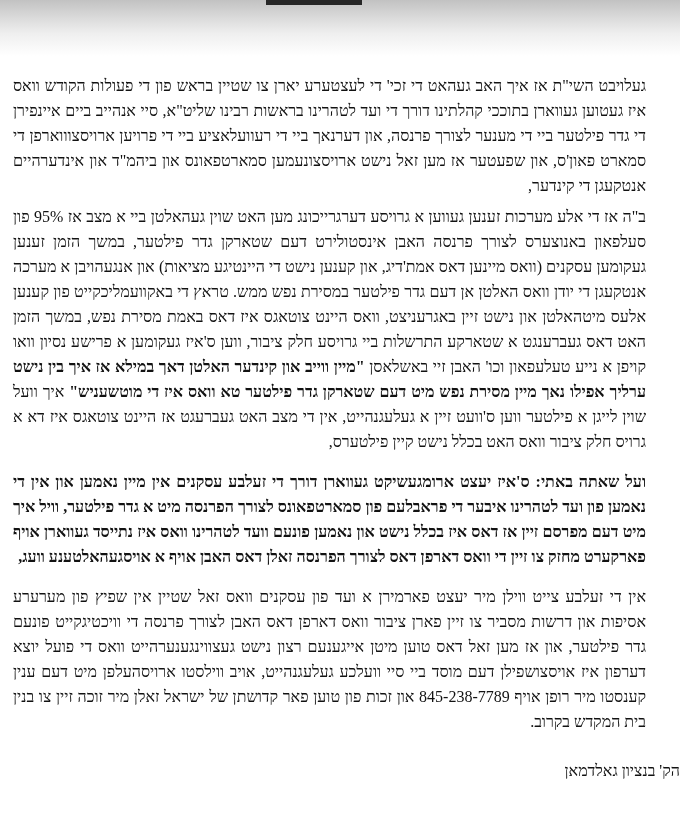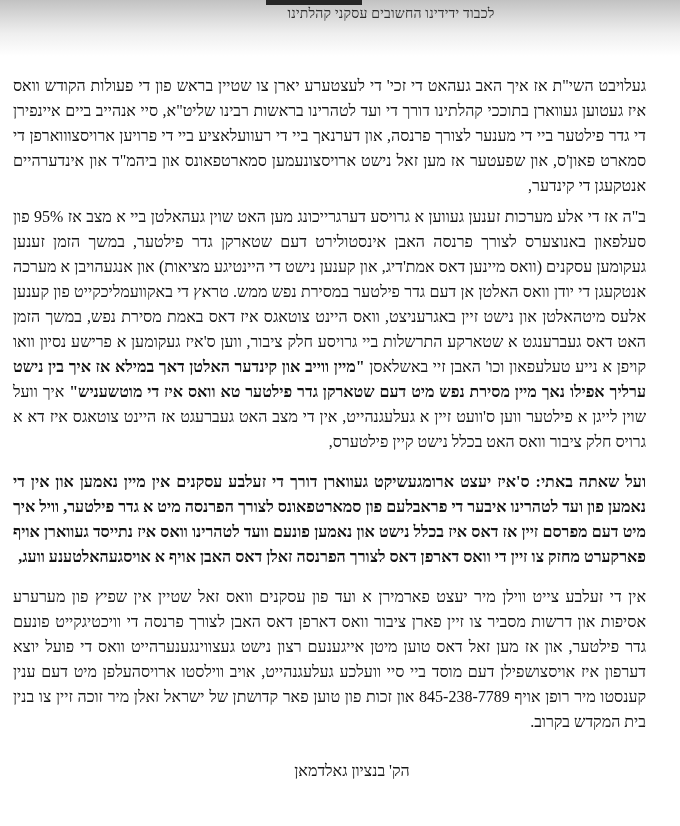--- a/index.html
+++ b/index.html
@@ -26,34 +26,33 @@
     direction:rtl;text-align:justify;text-align-last:right;
     font-size:16px;line-height:25px;color:#121212;
   }
   .para{margin:0 0 6px 0;padding:0;}
   .para.gap-large{margin-bottom:15px;}
   .run-normal{font-weight:400;}
   .run-bold{font-weight:700;}
   .run-underline{text-underline-offset:2px;}
   .signature{
     position:absolute;top:762px;left:0;width:680px;box-sizing:border-box;
-    padding-right:0;padding-left:24px;text-align:center;direction:rtl;
+    padding-right:0;padding-left:24px;text-align:right;direction:rtl;
     font-size:16px;color:#121212;
   }
 </style>
 </head>
 <body>
 
 <div class="page">
 
   <div class="top-gradient"></div>
 
   <div class="top-dark-bar"></div>
 
-  <div class="header-title">לכבוד ידידינו החשובים עסקני קהלתינו</div>
 
   <div class="letter-body">
     <p class="para"><span class="run-normal">געלויבט השי"ת אז איך האב געהאט די זכי' די לעצטערע יארן צו שטיין בראש פון די פעולות הקודש וואס איז געטוען געווארן בתוככי קהלתינו דורך די ועד לטהרינו בראשות רבינו שליט"א, סיי אנהייב ביים איינפירן די גדר פילטער ביי די מענער לצורך פרנסה, און דערנאך ביי די רעוועלאציע ביי די פרויען ארויסצוווארפן די סמארט פאון'ס, און שפעטער אז מען זאל נישט ארויסצונעמען סמארטפאונס און ביהמ"ד און אינדערהיים אנטקעגן די קינדער,</span></p>
     <p class="para gap-large"><span class="run-normal">ב"ה אז די אלע מערכות זענען געווען א גרויסע דערגרייכונג מען האט שוין געהאלטן ביי א מצב אז 95% פון סעלפאון באנוצערס לצורך פרנסה האבן אינסטולירט דעם שטארקן גדר פילטער, במשך הזמן זענען געקומען עסקנים (וואס מיינען דאס אמת'דיג, און קענען נישט די היינטיגע מציאות) און אנגעהויבן א מערכה אנטקעגן די יודן וואס האלטן אן דעם גדר פילטער </span><span class="run-underline">במסירת נפש ממש</span><span class="run-normal">. טראץ די באקוועמליכקייט פון קענען אלעס מיטהאלטן און נישט זיין באגרעניצט, וואס היינט צוטאגס איז דאס באמת מסירת נפש, במשך הזמן האט דאס געברענגט א שטארקע התרשלות ביי גרויסע חלק ציבור, ווען ס'איז געקומען א פרישע נסיון וואו קויפן א נייע טעלעפאון וכו' האבן זיי באשלאסן </span><span class="run-bold">"מיין ווייב און קינדער האלטן דאך במילא אז איך בין נישט ערליך אפילו נאך מיין מסירת נפש מיט דעם שטארקן גדר פילטער טא וואס איז די מוטשעניש"</span><span class="run-normal"> איך וועל שוין לייגן א פילטער ווען ס'וועט זיין א געלעגנהייט, אין די מצב האט געברעגט אז היינט צוטאגס איז דא א גרויס חלק ציבור וואס האט בכלל נישט קיין פילטערס,</span></p>
     <p class="para gap-large"><span class="run-bold">ועל שאתה באתי: ס'איז יעצט ארומגעשיקט געווארן דורך די זעלבע עסקנים אין מיין נאמען און אין די נאמען פון ועד לטהרינו איבער די פראבלעם פון סמארטפאונס לצורך הפרנסה מיט א גדר פילטער, וויל איך מיט דעם מפרסם זיין אז דאס איז בכלל נישט און נאמען פונעם וועד לטהרינו וואס איז נתייסד געווארן אויף פארקערט מחזק צו זיין די וואס דארפן דאס לצורך הפרנסה זאלן דאס האבן אויף א אויסגעהאלטענע וועג,</span></p>
     <p class="para"><span class="run-normal">אין די זעלבע צייט ווילן מיר יעצט פארמירן א ועד פון עסקנים וואס זאל שטיין אין שפיץ פון מערערע אסיפות און דרשות מסביר צו זיין פארן ציבור וואס דארפן דאס האבן לצורך פרנסה די וויכטיגקייט פונעם גדר פילטער, און אז מען זאל דאס טוען מיטן אייגענעם רצון נישט געצווינגענערהייט וואס די פועל יוצא דערפון איז אויסצושפילן דעם מוסד ביי סיי וועלכע געלעגנהייט, אויב ווילסטו ארויסהעלפן מיט דעם ענין קענסטו מיר רופן אויף 845-238-7789 און זכות פון טוען פאר קדושתן של ישראל זאלן מיר זוכה זיין צו בנין בית המקדש בקרוב.</span></p>
   </div>
 
   <div class="signature">הק' בנציון גאלדמאן</div>
 

